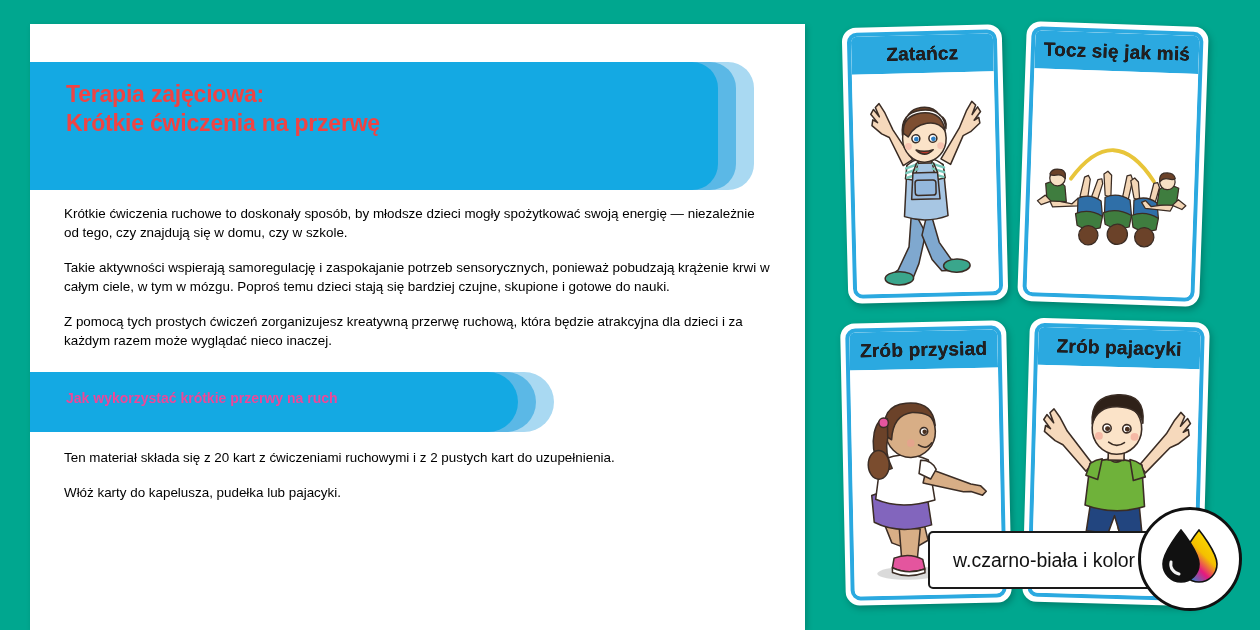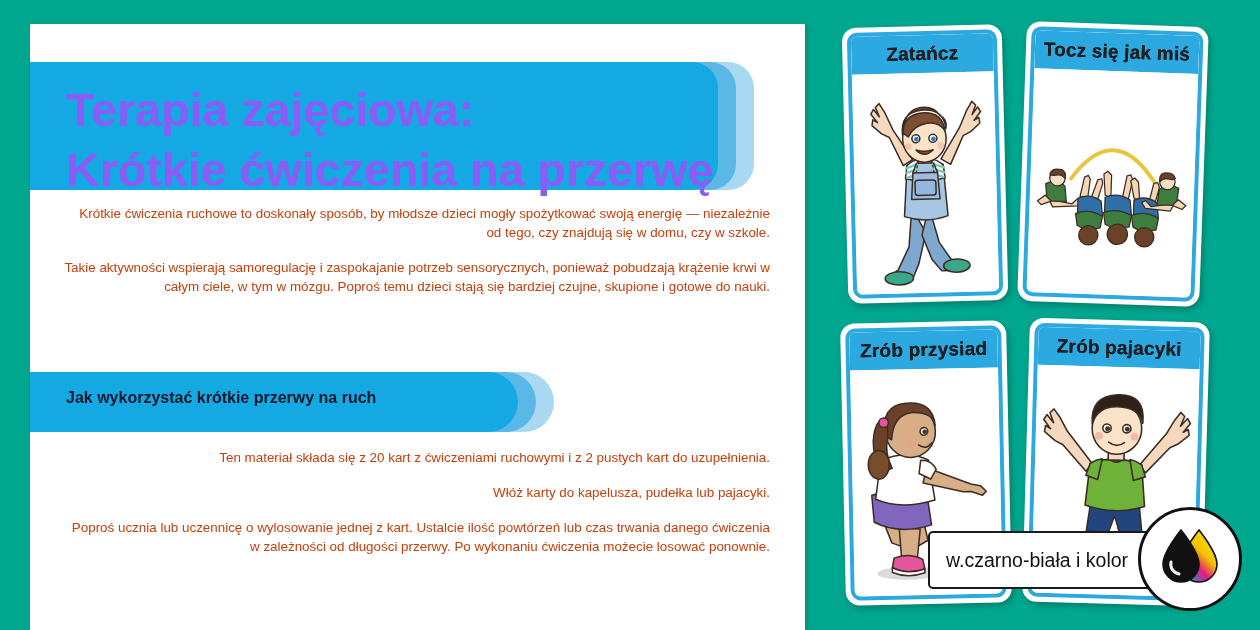--- a/index.html
+++ b/index.html
@@ -29,51 +29,50 @@
   .banner-wrap { position: absolute; left: 0; top: 38px; width: 740px; height: 128px; }
   .banner-l3, .banner-l2, .banner-l1 {
     position: absolute; top: 0; left: 0; height: 128px;
     border-radius: 0 26px 26px 0;
   }
   .banner-l3 { width: 724px; background: #a9d9f2; }
   .banner-l2 { width: 706px; background: #5bb8e6; }
   .banner-l1 { width: 688px; background: #14a9e3; }
   .banner-text {
     position: absolute; left: 36px; top: 18px;
-    color: #8b5cf6;
-    font-size: 47px; font-weight: bold;
+    color: #ef4444;
+    font-size: 23px; font-weight: bold;
     line-height: 1.28;
     letter-spacing: -0.2px;
     white-space: pre-line;
   }
 
   
   .sub-wrap { position: absolute; left: 0; top: 348px; width: 540px; height: 60px; }
   .sub-l3, .sub-l2, .sub-l1 {
     position: absolute; top: 0; left: 0; height: 60px;
     border-radius: 0 30px 30px 0;
   }
   .sub-l3 { width: 524px; background: #a9d9f2; }
   .sub-l2 { width: 506px; background: #5bb8e6; }
   .sub-l1 { width: 488px; background: #14a9e3; }
   .sub-text {
     position: absolute; left: 36px; top: 0; height: 52px;
     display: flex; align-items: center;
-    color: #0f172a; font-size: 16px; font-weight: bold;
+    color: #ec4899; font-size: 14px; font-weight: bold;
   }
 
   
   .body-top { position: absolute; left: 34px; top: 180px; width: 706px; }
   .body-bottom { position: absolute; left: 34px; top: 424px; width: 706px; }
   .para {
-    color: #c2410c;
+    color: #000000;
     font-size: 13.4px;
     line-height: 1.42;
     margin-bottom: 16px;
-    text-align: right;
   }
   .para:last-child { margin-bottom: 0; }
 
   
   .card {
     position: absolute;
     background: #ffffff;
     border-radius: 14px;
     box-shadow: 2px 3px 7px rgba(0,0,0,0.25);
     padding: 5px;
@@ -114,21 +113,21 @@
 
   
   .badge {
     position: absolute;
     left: 928px; top: 531px;
     width: 262px; height: 58px;
     background: #ffffff;
     border: 2px solid #1a1a1a;
     border-radius: 5px;
     display: flex; align-items: center;
-    padding-left: 16px;
+    padding-left: 23px;
     z-index: 40;
   }
   .badge-text { font-size: 19.5px; color: #111; white-space: nowrap; }
   .badge-circle {
     position: absolute;
     left: 1138px; top: 507px;
     width: 104px; height: 104px;
     background: #ffffff;
     border: 3px solid #111;
     border-radius: 50%;
@@ -148,33 +147,33 @@
       <div class="banner-l3"></div>
       <div class="banner-l2"></div>
       <div class="banner-l1"></div>
       <div class="banner-text">Terapia zajęciowa:
 Krótkie ćwiczenia na przerwę</div>
     </div>
 
     <div class="body-top">
       <p class="para">Krótkie ćwiczenia ruchowe to doskonały sposób, by młodsze dzieci mogły spożytkować swoją energię — niezależnie od tego, czy znajdują się w domu, czy w szkole.</p>
       <p class="para">Takie aktywności wspierają samoregulację i zaspokajanie potrzeb sensorycznych, ponieważ pobudzają krążenie krwi w całym ciele, w tym w mózgu. Poproś temu dzieci stają się bardziej czujne, skupione i gotowe do nauki.</p>
+      <p class="para">Z pomocą tych prostych ćwiczeń zorganizujesz kreatywną przerwę ruchową, która będzie atrakcyjna dla dzieci i za każdym razem może wyglądać nieco inaczej.</p>
     </div>
 
     <div class="sub-wrap">
       <div class="sub-l3"></div>
       <div class="sub-l2"></div>
       <div class="sub-l1"></div>
       <div class="sub-text">Jak wykorzystać krótkie przerwy na ruch</div>
     </div>
 
     <div class="body-bottom">
       <p class="para">Ten materiał składa się z 20 kart z ćwiczeniami ruchowymi i z 2 pustych kart do uzupełnienia.</p>
       <p class="para">Włóż karty do kapelusza, pudełka lub pajacyki.</p>
-      <p class="para">Poproś ucznia lub uczennicę o wylosowanie jednej z kart. Ustalcie ilość powtórzeń lub czas trwania danego ćwiczenia w zależności od długości przerwy. Po wykonaniu ćwiczenia możecie losować ponownie.</p>
     </div>
   </div>
 
   <div class="card" id="card-dance">
     <div class="card-inner">
       <div class="card-head">
         <span class="card-title">Zatańcz</span>
       </div>
       <div class="card-art">
         <svg viewBox="0 0 150 230" preserveAspectRatio="xMidYMid meet">

